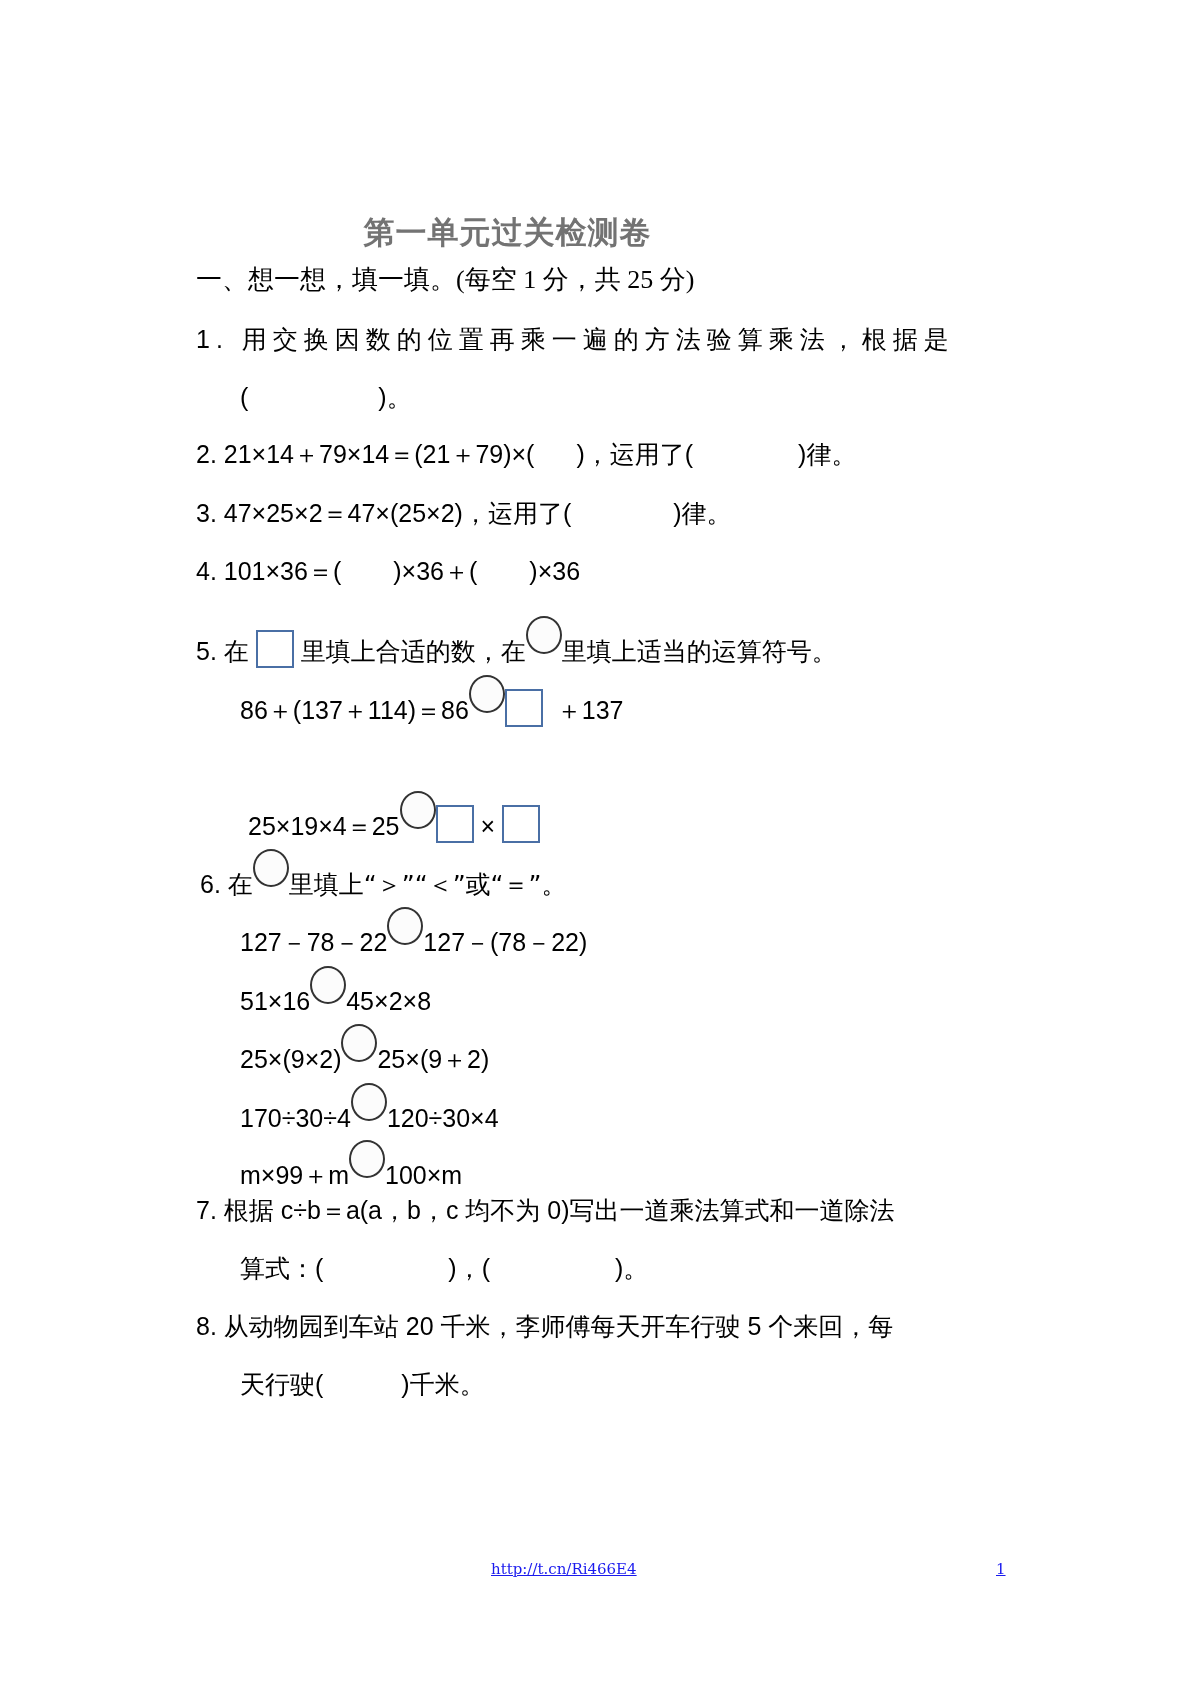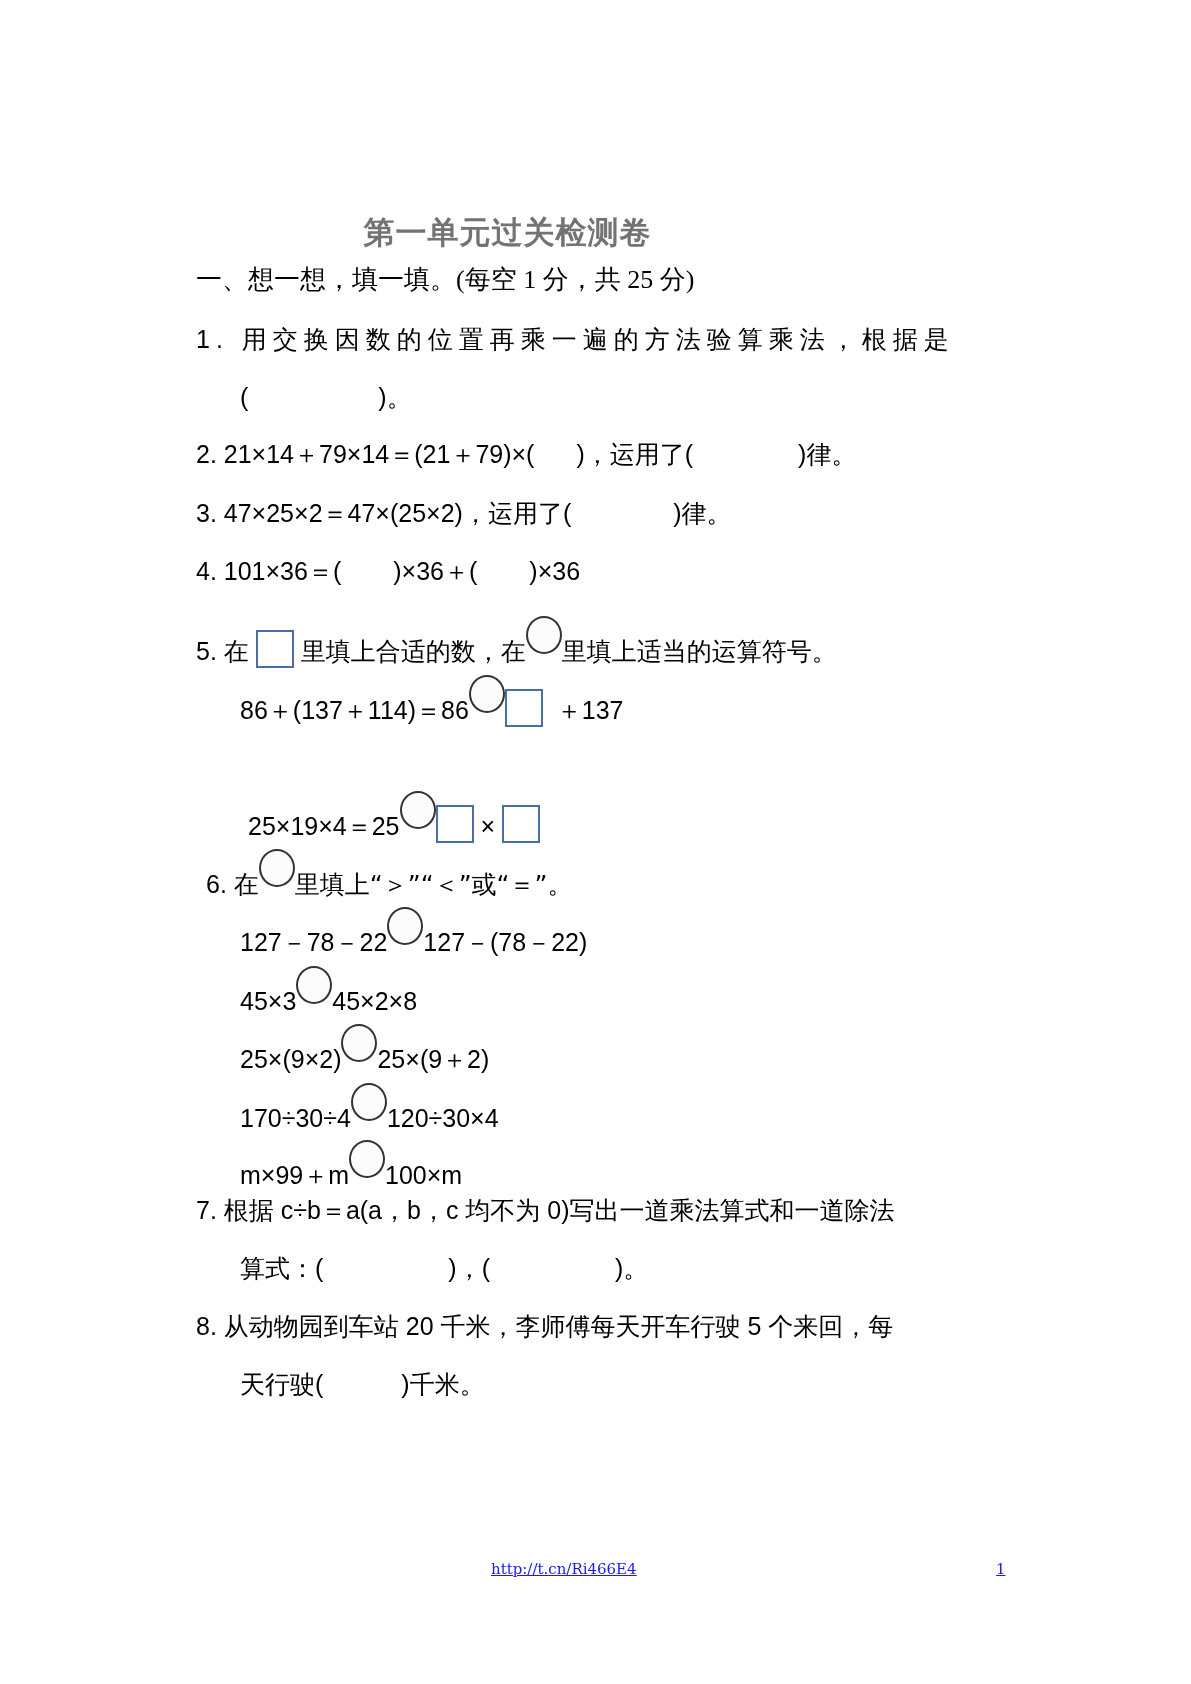--- a/index.html
+++ b/index.html
@@ -67,30 +67,30 @@
     &nbsp;<span>＋137</span>
   </div>
 
 
   <div class="line" style="left:240px; top:791px;margin-left:8px;">
     <span>25×19×4＝25</span><span class="circ"></span><span class="box"></span>
     <span>×</span>
     <span class="box"></span>
   </div>
 
-  <div class="line" style="left:206px; top:849px;">
+  <div class="line" style="left:200px; top:849px;">
     <span>6.</span>
     <span class="cn">在</span><span class="circ"></span><span class="cn">里填上“＞”“＜”或“＝”。</span>
   </div>
 
   <div class="line" style="left:240px; top:907px;">
     <span>127－78－22</span><span class="circ"></span><span>127－(78－22)</span>
   </div>
   <div class="line" style="left:240px; top:966px;">
-    <span>45×3</span><span class="circ"></span><span>45×2×8</span>
+    <span>51×16</span><span class="circ"></span><span>45×2×8</span>
   </div>
   <div class="line" style="left:240px; top:1024px;">
     <span>25×(9×2)</span><span class="circ"></span><span>25×(9＋2)</span>
   </div>
   <div class="line" style="left:240px; top:1083px;">
     <span>170÷30÷4</span><span class="circ"></span><span>120÷30×4</span>
   </div>
   <div class="line" style="left:240px; top:1140px;">
     <span>m×99＋m</span><span class="circ"></span><span>100×m</span>
   </div>

